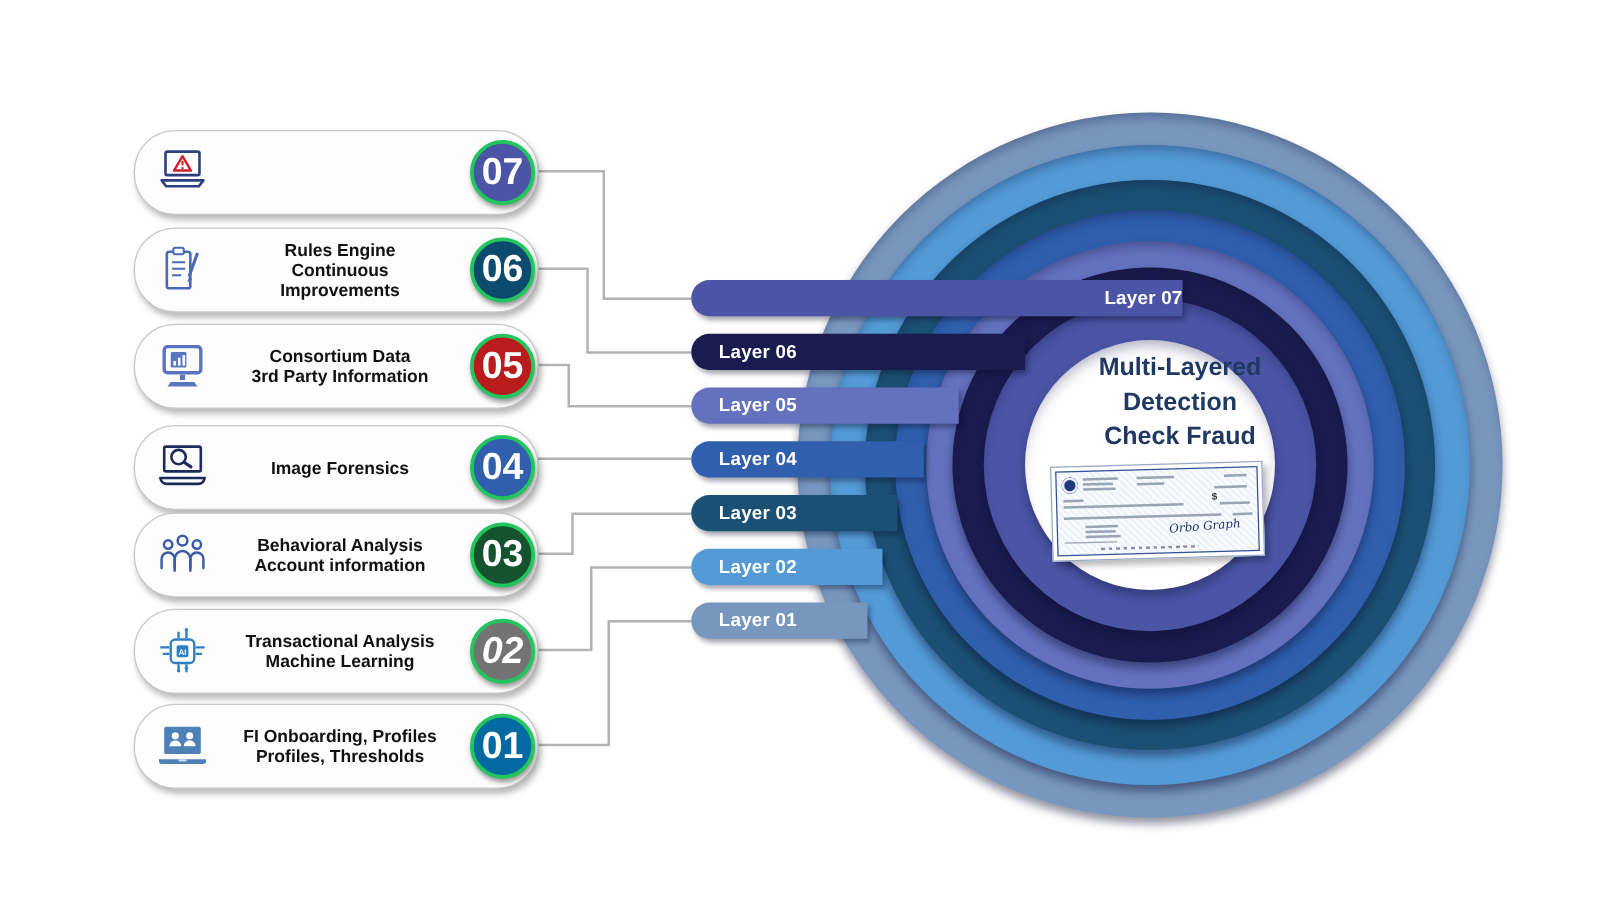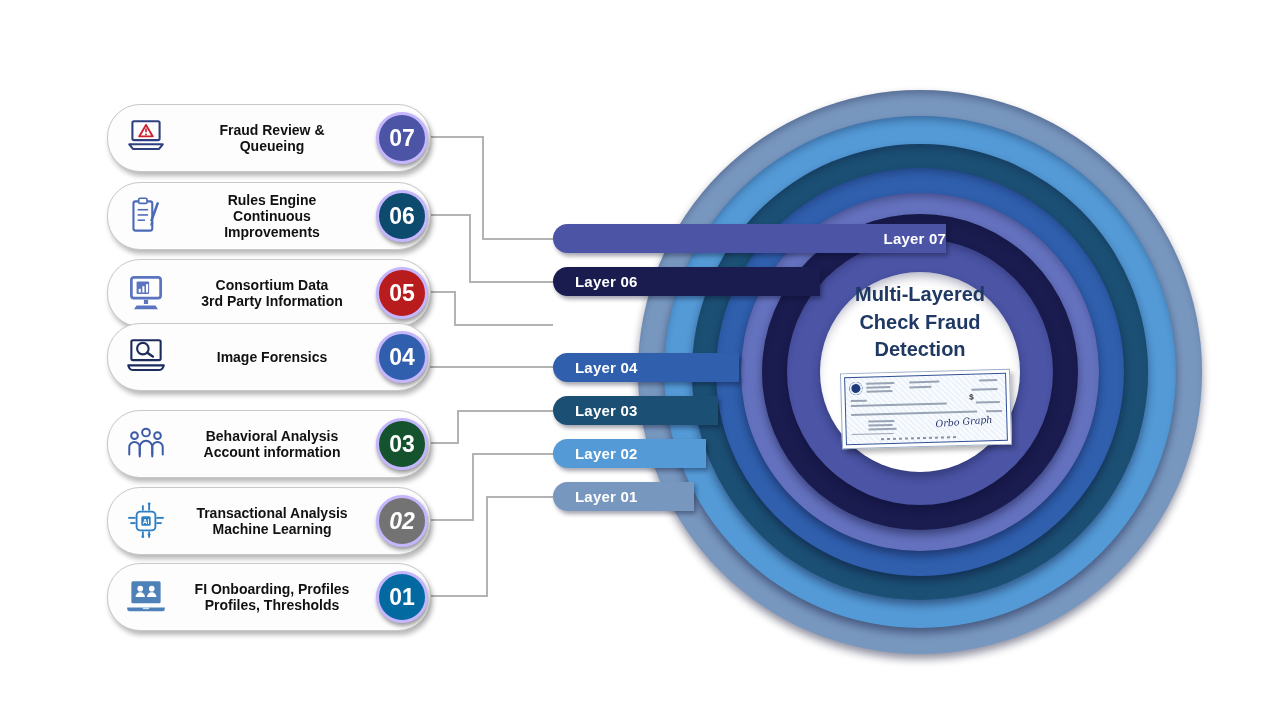--- a/index.html
+++ b/index.html
@@ -14,21 +14,21 @@
   .ring{position:absolute;border-radius:50%;
         box-shadow:0 5px 8px rgba(12,14,48,.45), inset 0 7px 9px -4px rgba(12,14,48,.35);}
   .ring-center{position:absolute;border-radius:50%;background:#ffffff;
         box-shadow:0 5px 8px rgba(12,14,48,.35), inset 0 8px 12px -5px rgba(20,24,70,.40);}
   
   .bar{position:absolute;height:29px;border-radius:14.5px 0 0 14.5px;
        box-shadow:2px 3px 4px rgba(10,12,40,.38);}
   .bar span{display:block;line-height:29px;padding-left:22px;color:#ffffff;
        font-size:15px;font-weight:bold;letter-spacing:.2px;}
   
-  .center-title{position:absolute;left:818px;top:281px;width:204px;text-align:center;
+  .center-title{position:absolute;left:842px;top:281px;width:204px;text-align:center;
        font-size:20px;font-weight:bold;color:#1F3864;line-height:1.38;}
   .check{position:absolute;left:841px;top:371px;width:168px;height:74px;background:#ffffff;
        border:1px solid #97a9c4;box-shadow:3px 4px 5px rgba(0,0,0,.28);transform:rotate(-1.6deg);}
   .check-inner{position:absolute;left:3px;top:3px;right:3px;bottom:3px;
        border:1.5px solid #2f4f96;
        background:repeating-linear-gradient(45deg,#eef3fa 0 2px,#f8fbff 2px 4px);}
   .ln{position:absolute;background:#98a3b4;height:1.5px;}
   .chk-logo{position:absolute;left:4px;top:4px;width:13px;height:13px;border-radius:50%;
        background:#1f3a7a;box-shadow:inset 0 0 0 2px #e8eef8, inset 0 0 0 4px #1f3a7a;}
   .chk-dollar{position:absolute;right:32px;top:18px;font-size:8px;font-weight:bold;color:#333;}
@@ -37,22 +37,22 @@
   .chk-sigline{position:absolute;right:8px;bottom:11px;width:60px;height:1px;background:#5a6activ478;}
   .chk-micr{position:absolute;left:34px;bottom:3px;width:78px;height:2.4px;
        background:repeating-linear-gradient(90deg,#8a93a6 0 3px,transparent 3px 6px);}
   
   .card{position:absolute;left:107px;width:322px;height:66px;background:#fdfdfe;
        border:1px solid #c8c8cc;border-radius:33px;box-shadow:2px 4px 5px rgba(0,0,0,.28);}
   .card .icon{position:absolute;left:15px;top:50%;transform:translateY(-50%);width:46px;height:40px;}
   .card .txt{position:absolute;left:68px;right:62px;top:50%;transform:translateY(-50%);
        text-align:center;font-size:14px;font-weight:bold;color:#111;line-height:1.15;}
   .badge{position:absolute;right:2px;top:50%;transform:translateY(-50%);
-       width:46px;height:46px;border:3px solid #c4b5fd;border-radius:50%;
-       color:#ffffff;font-size:23px;font-weight:bold;line-height:46px;text-align:center;
+       width:46px;height:46px;border:3px solid #22c55e;border-radius:50%;
+       color:#ffffff;font-size:30px;font-weight:bold;line-height:46px;text-align:center;
        box-shadow:1px 3px 4px rgba(0,0,0,.4);}
 </style>
 </head>
 <body>
 
 <div class="stage">
 
   <svg class="connectors">
     <path d="M430 137 H483 V239 H553" stroke="#b3b3b3"></path>
     <path d="M430 215 H470 V282 H553" stroke="#b3b3b3"></path>
@@ -70,38 +70,41 @@
   <div class="ring" style="left: 741px; top: 193px; width: 358px; height: 358px; background-color: rgb(100, 113, 190);"></div>
   <div class="ring" style="left: 762px; top: 214px; width: 316px; height: 316px; background-color: rgb(26, 28, 79);"></div>
   <div class="ring" style="left: 787px; top: 239px; width: 266px; height: 266px; background-color: rgb(75, 84, 165);"></div>
 
   <div class="bar" style="left: 553px; top: 224px; width: 393px; background-color: rgb(75, 84, 165); text-align: right;">
       <span>Layer 07</span>
     </div>
   <div class="bar" style="left: 553px; top: 267px; width: 267px; background-color: rgb(26, 28, 79);">
       <span>Layer 06</span>
     </div>
+  <div class="bar" style="left: 553px; top: 310px; width: 214px; background-color: rgb(100, 113, 190);">
+      <span>Layer 05</span>
+    </div>
   <div class="bar" style="left: 553px; top: 353px; width: 186px; background-color: rgb(47, 95, 173);">
       <span>Layer 04</span>
     </div>
   <div class="bar" style="left: 553px; top: 396px; width: 165px; background-color: rgb(27, 80, 116);">
       <span>Layer 03</span>
     </div>
   <div class="bar" style="left: 553px; top: 439px; width: 153px; background-color: rgb(83, 154, 214);">
       <span>Layer 02</span>
     </div>
   <div class="bar" style="left: 553px; top: 482px; width: 141px; background-color: rgb(120, 151, 191);">
       <span>Layer 01</span>
     </div>
 
   <div class="ring-center" style="left:820px;top:272px;width:200px;height:200px;"></div>
   <div class="center-title">
     <div>Multi-Layered</div>
+    <div>Detection</div>
     <div>Check Fraud</div>
-    <div>Detection</div>
   </div>
   <div class="check">
     <div class="check-inner">
       <div class="chk-logo"></div>
       <div class="ln" style="left:21px;top:5px;width:28px;"></div>
       <div class="ln" style="left:21px;top:9px;width:24px;"></div>
       <div class="ln" style="left:21px;top:13px;width:26px;"></div>
       <div class="ln" style="left:64px;top:5px;width:30px;height:2px;"></div>
       <div class="ln" style="left:64px;top:10px;width:22px;"></div>
       <div class="ln" style="right:8px;top:5px;width:18px;height:2px;"></div>
@@ -125,24 +128,20 @@
   <div class="card" style="top:104px;">
     <span class="icon">
       <svg viewBox="0 0 44 38" width="46" height="40">
         <rect x="9" y="3" width="26" height="18" rx="1.5" fill="none" stroke="#2e3f7f" stroke-width="2"></rect>
         <path d="M22 6.5 L28.5 17.5 H15.5 Z" fill="none" stroke="#cf2030" stroke-width="1.8" stroke-linejoin="round"></path>
         <line x1="22" y1="10" x2="22" y2="13.5" stroke="#cf2030" stroke-width="1.6"></line>
         <circle cx="22" cy="15.6" r="0.9" fill="#cf2030"></circle>
         <path d="M6 25 h32 l-3.5 4.5 h-25 Z" fill="none" stroke="#2e3f7f" stroke-width="2" stroke-linejoin="round"></path>
       </svg>
     </span>
-    <div class="txt">
-      <div>Fraud Review &amp;</div>
-        <div>Queueing</div>
-    </div>
     <span class="badge" style="background-color: rgb(75, 84, 165);">07</span>
   </div>
 
   <div class="card" style="top:182px;">
     <span class="icon">
       <svg viewBox="0 0 44 38" width="46" height="40">
         <rect x="10" y="5" width="18" height="28" rx="2" fill="none" stroke="#4a6ab8" stroke-width="2"></rect>
         <rect x="15" y="2" width="8" height="5" rx="1.5" fill="#fff" stroke="#4a6ab8" stroke-width="1.6"></rect>
         <line x1="14" y1="13" x2="24" y2="13" stroke="#4a6ab8" stroke-width="1.5"></line>
         <line x1="14" y1="18" x2="24" y2="18" stroke="#4a6ab8" stroke-width="1.5"></line>
@@ -171,21 +170,21 @@
         <path d="M13 31 h18 l2.5 3.5 h-23 Z" fill="#5b74c0"></path>
       </svg>
     </span>
     <div class="txt">
       <div>Consortium Data</div>
         <div>3rd Party Information</div>
     </div>
     <span class="badge" style="background-color: #b91c1c;">05</span>
   </div>
 
-  <div class="card" style="top:323px;">
+  <div class="card" style="top:340px;">
     <span class="icon">
       <svg viewBox="0 0 44 38" width="46" height="40">
         <rect x="8" y="3" width="28" height="19" rx="1.5" fill="none" stroke="#1d2a5c" stroke-width="2"></rect>
         <circle cx="19" cy="11" r="5.5" fill="none" stroke="#1d2a5c" stroke-width="2"></circle>
         <line x1="23.2" y1="15" x2="28.5" y2="18.5" stroke="#1d2a5c" stroke-width="2.4" stroke-linecap="round"></line>
         <path d="M5 27 h34 q-1 4.5 -5 4.5 h-24 q-4 0 -5 -4.5 Z" fill="none" stroke="#1d2a5c" stroke-width="2" stroke-linejoin="round"></path>
       </svg>
     </span>
     <div class="txt">
       <div>Image Forensics</div>

